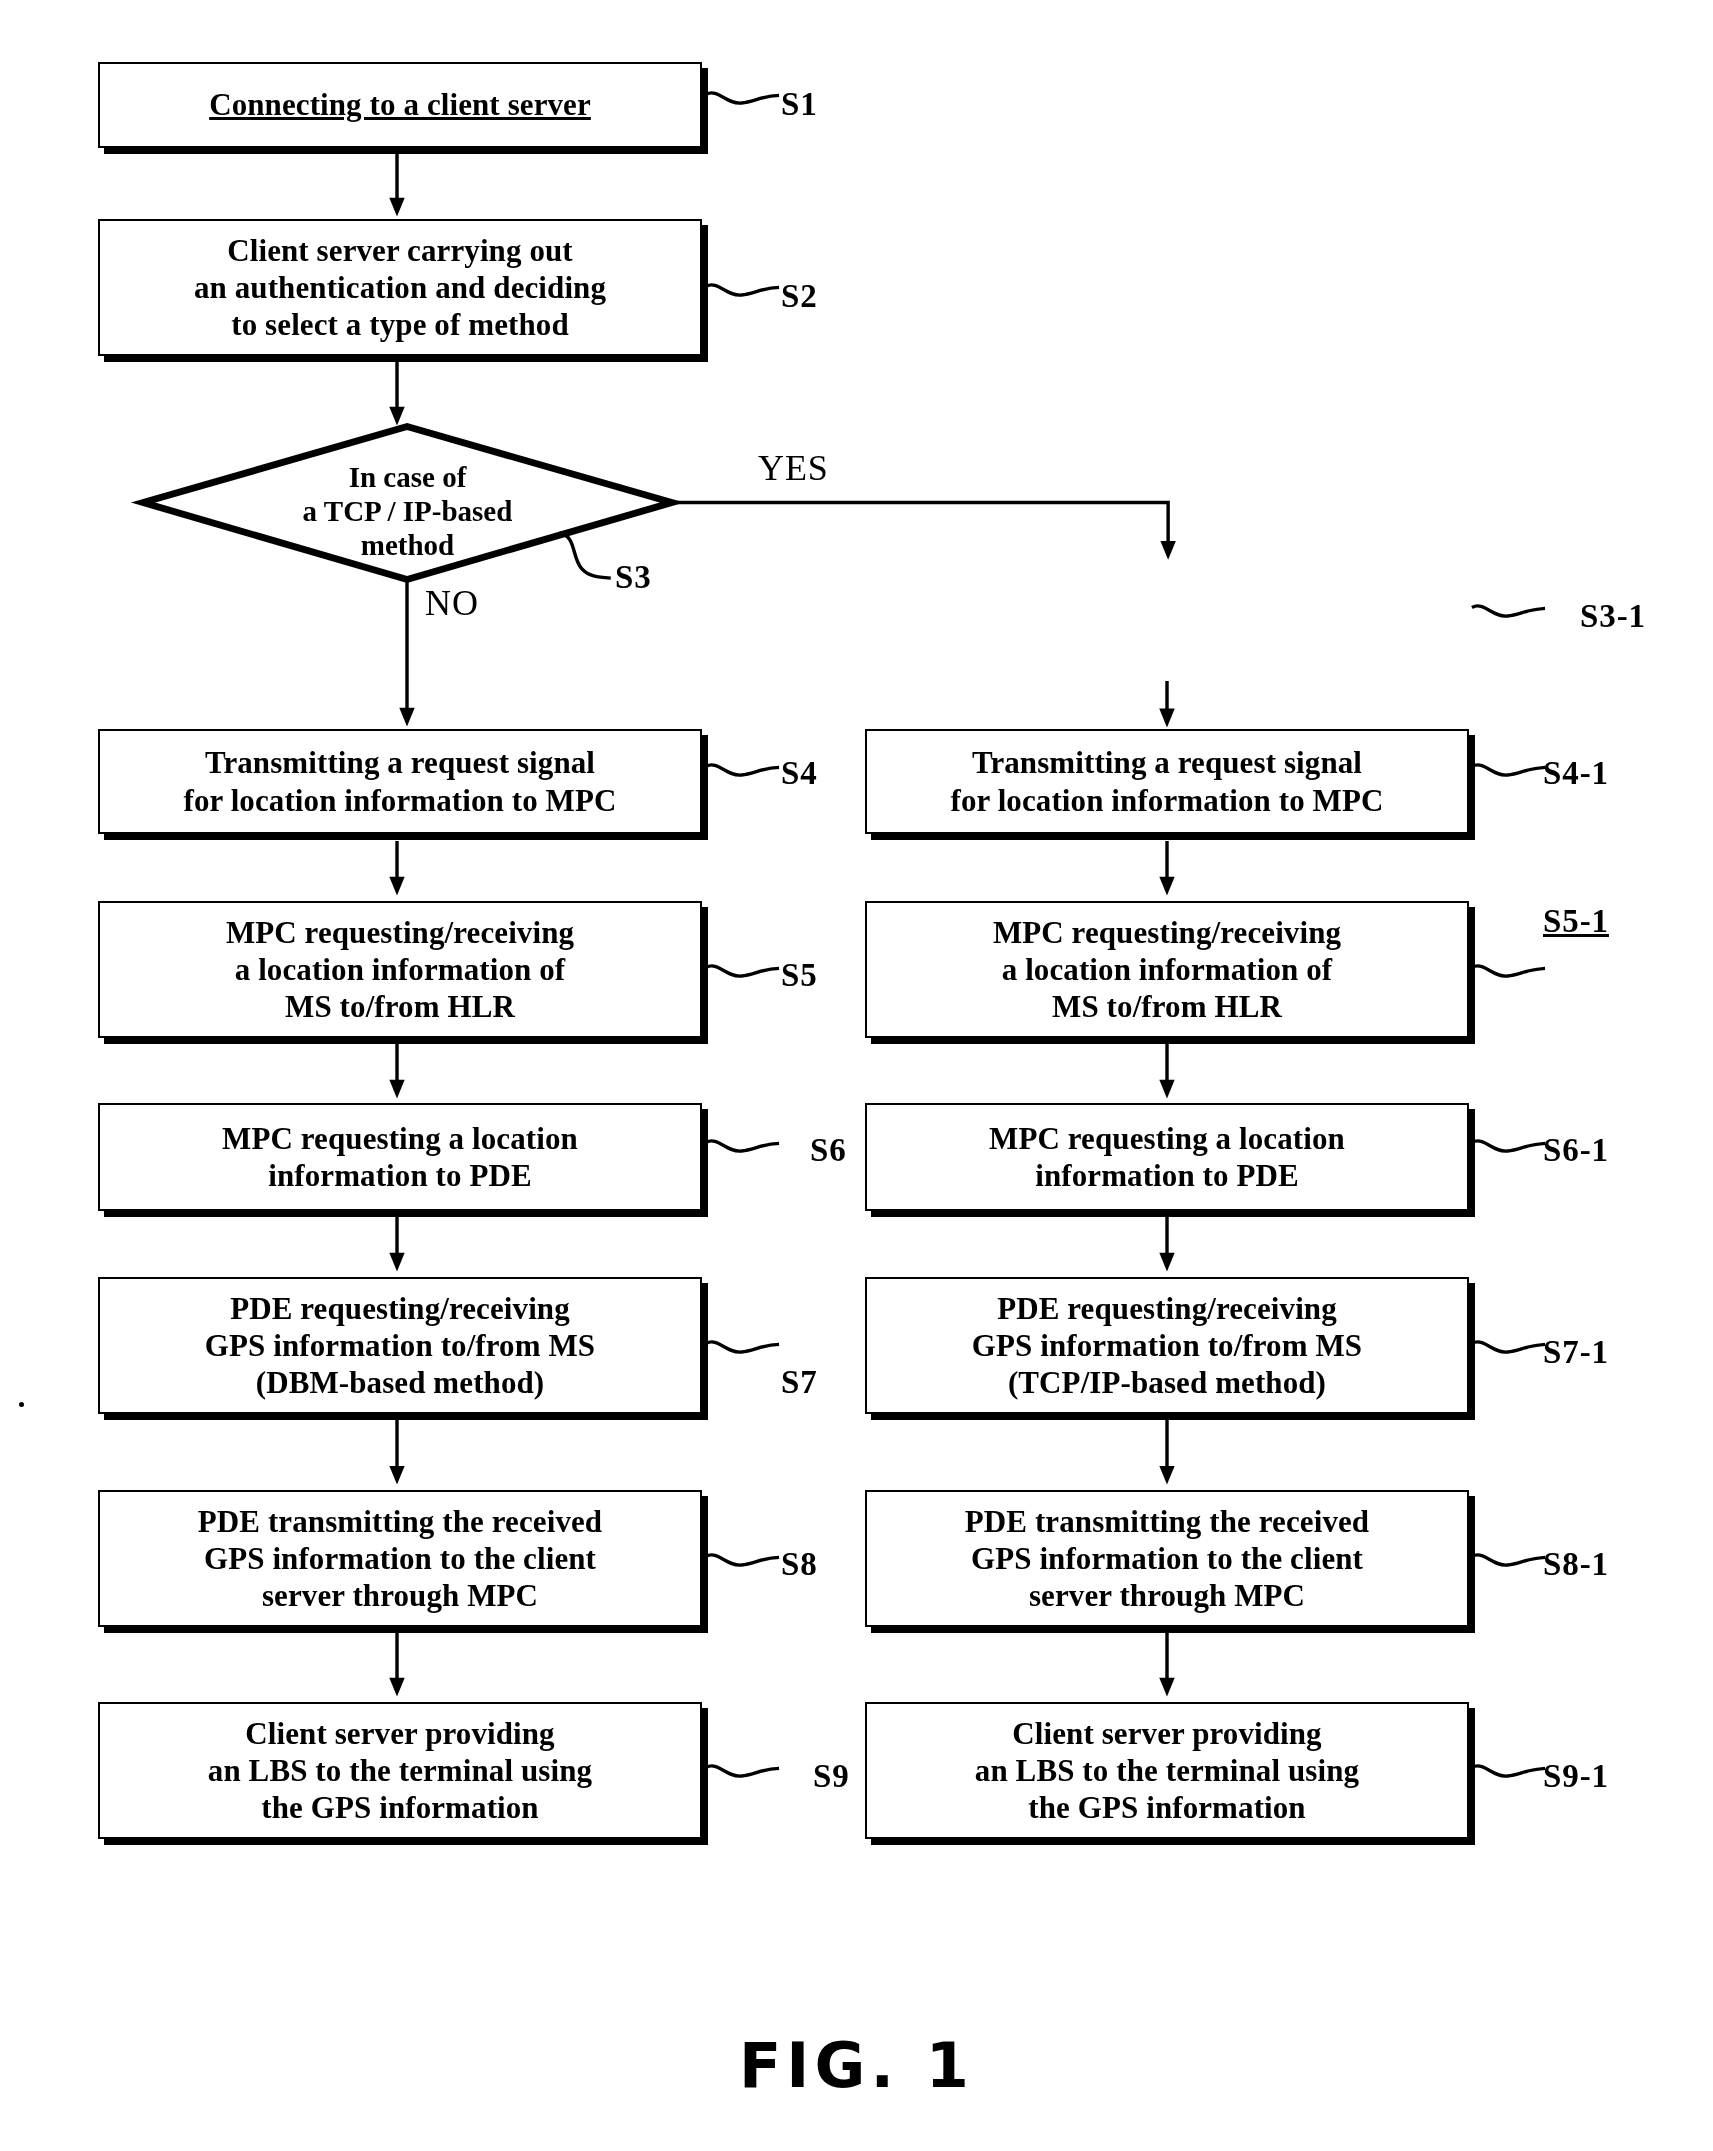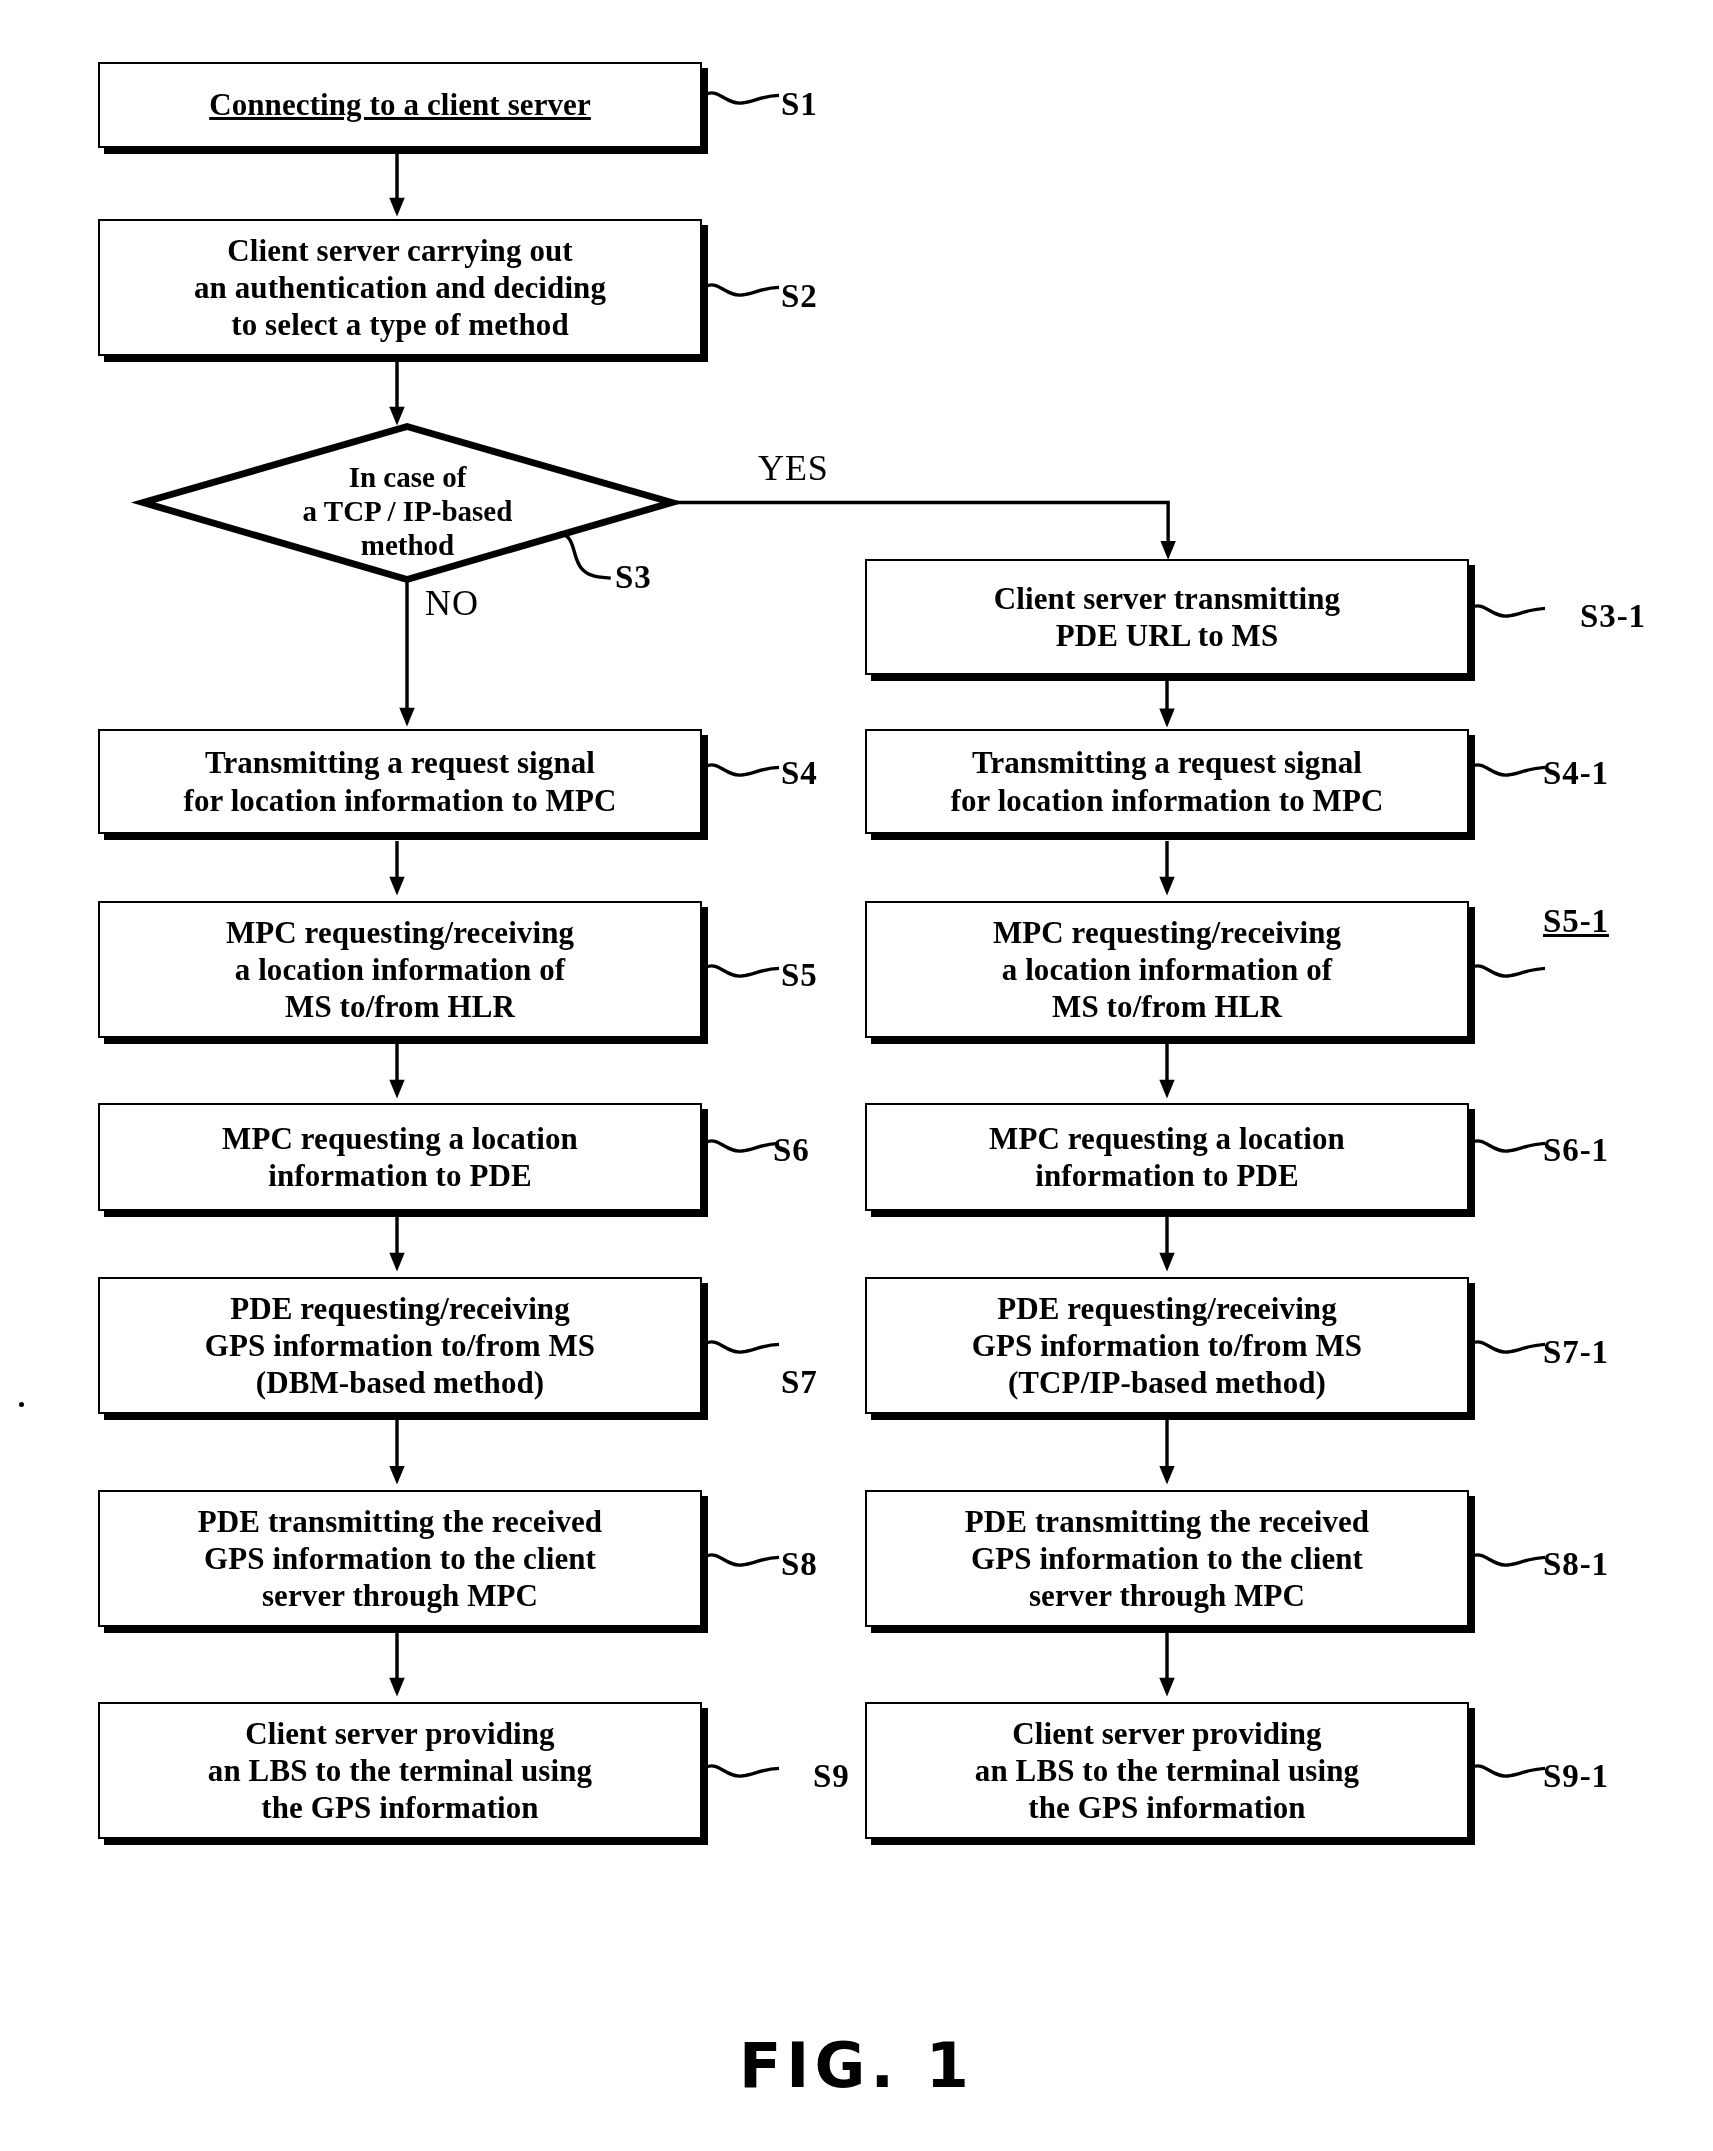--- a/index.html
+++ b/index.html
@@ -173,24 +173,20 @@
   <svg class="conn" style="left:394px; top:580px; width:26px; height:150px;" viewBox="0 0 30 175">
     <line x1="15" y1="0" x2="15" y2="157"></line>
     <polygon points="15,171 6,149 24,149"></polygon>
   </svg>
 
   <svg class="conn" style="left:669px; top:488px; width:514px; height:77px;" viewBox="0 0 600 90">
     <polyline points="3,17 583,17 583,62"></polyline>
     <polygon points="583,84 574,62 592,62"></polygon>
   </svg>
 
-  <div class="pbox" style="left:865px; top:559px; width:604px; height:116px;">
-    <div class="txt">Client server transmitting
-PDE URL to MS</div>
-  </div>
   <svg class="squiggle" style="left:1470px; top:599px; width:77px; height:34px;" viewBox="0 0 90 40">
     <path d="M2,10 C16,2 26,22 44,20 C58,19 66,12 88,11" stroke="#000" stroke-width="4" fill="none"></path>
   </svg>
   <div class="steplabel" style="left:1543px; top:598px;margin-left:37px;">S3-1</div>
 
   <svg class="conn" style="left:1154px; top:681px; width:26px; height:50px;" viewBox="0 0 30 58">
     <line x1="15" y1="0" x2="15" y2="40"></line>
     <polygon points="15,54 6,32 24,32"></polygon>
   </svg>
 
@@ -250,21 +246,21 @@
     <polygon points="15,64 6,42 24,42"></polygon>
   </svg>
 
   <div class="pbox" style="left:98px; top:1103px; width:604px; height:108px;">
     <div class="txt">MPC requesting a location
 information to PDE</div>
   </div>
   <svg class="squiggle" style="left:704px; top:1134px; width:77px; height:34px;" viewBox="0 0 90 40">
     <path d="M2,10 C16,2 26,22 44,20 C58,19 66,12 88,11" stroke="#000" stroke-width="4" fill="none"></path>
   </svg>
-  <div class="steplabel" style="left:773px; top:1132px;">S6</div>
+  <div class="steplabel" style="left:810px; top:1132px;">S6</div>
 
   <div class="pbox" style="left:865px; top:1103px; width:604px; height:108px;">
     <div class="txt">MPC requesting a location
 information to PDE</div>
   </div>
   <svg class="squiggle" style="left:1470px; top:1134px; width:77px; height:34px;" viewBox="0 0 90 40">
     <path d="M2,10 C16,2 26,22 44,20 C58,19 66,12 88,11" stroke="#000" stroke-width="4" fill="none"></path>
   </svg>
   <div class="steplabel" style="left:1543px; top:1132px;">S6-1</div>
 

